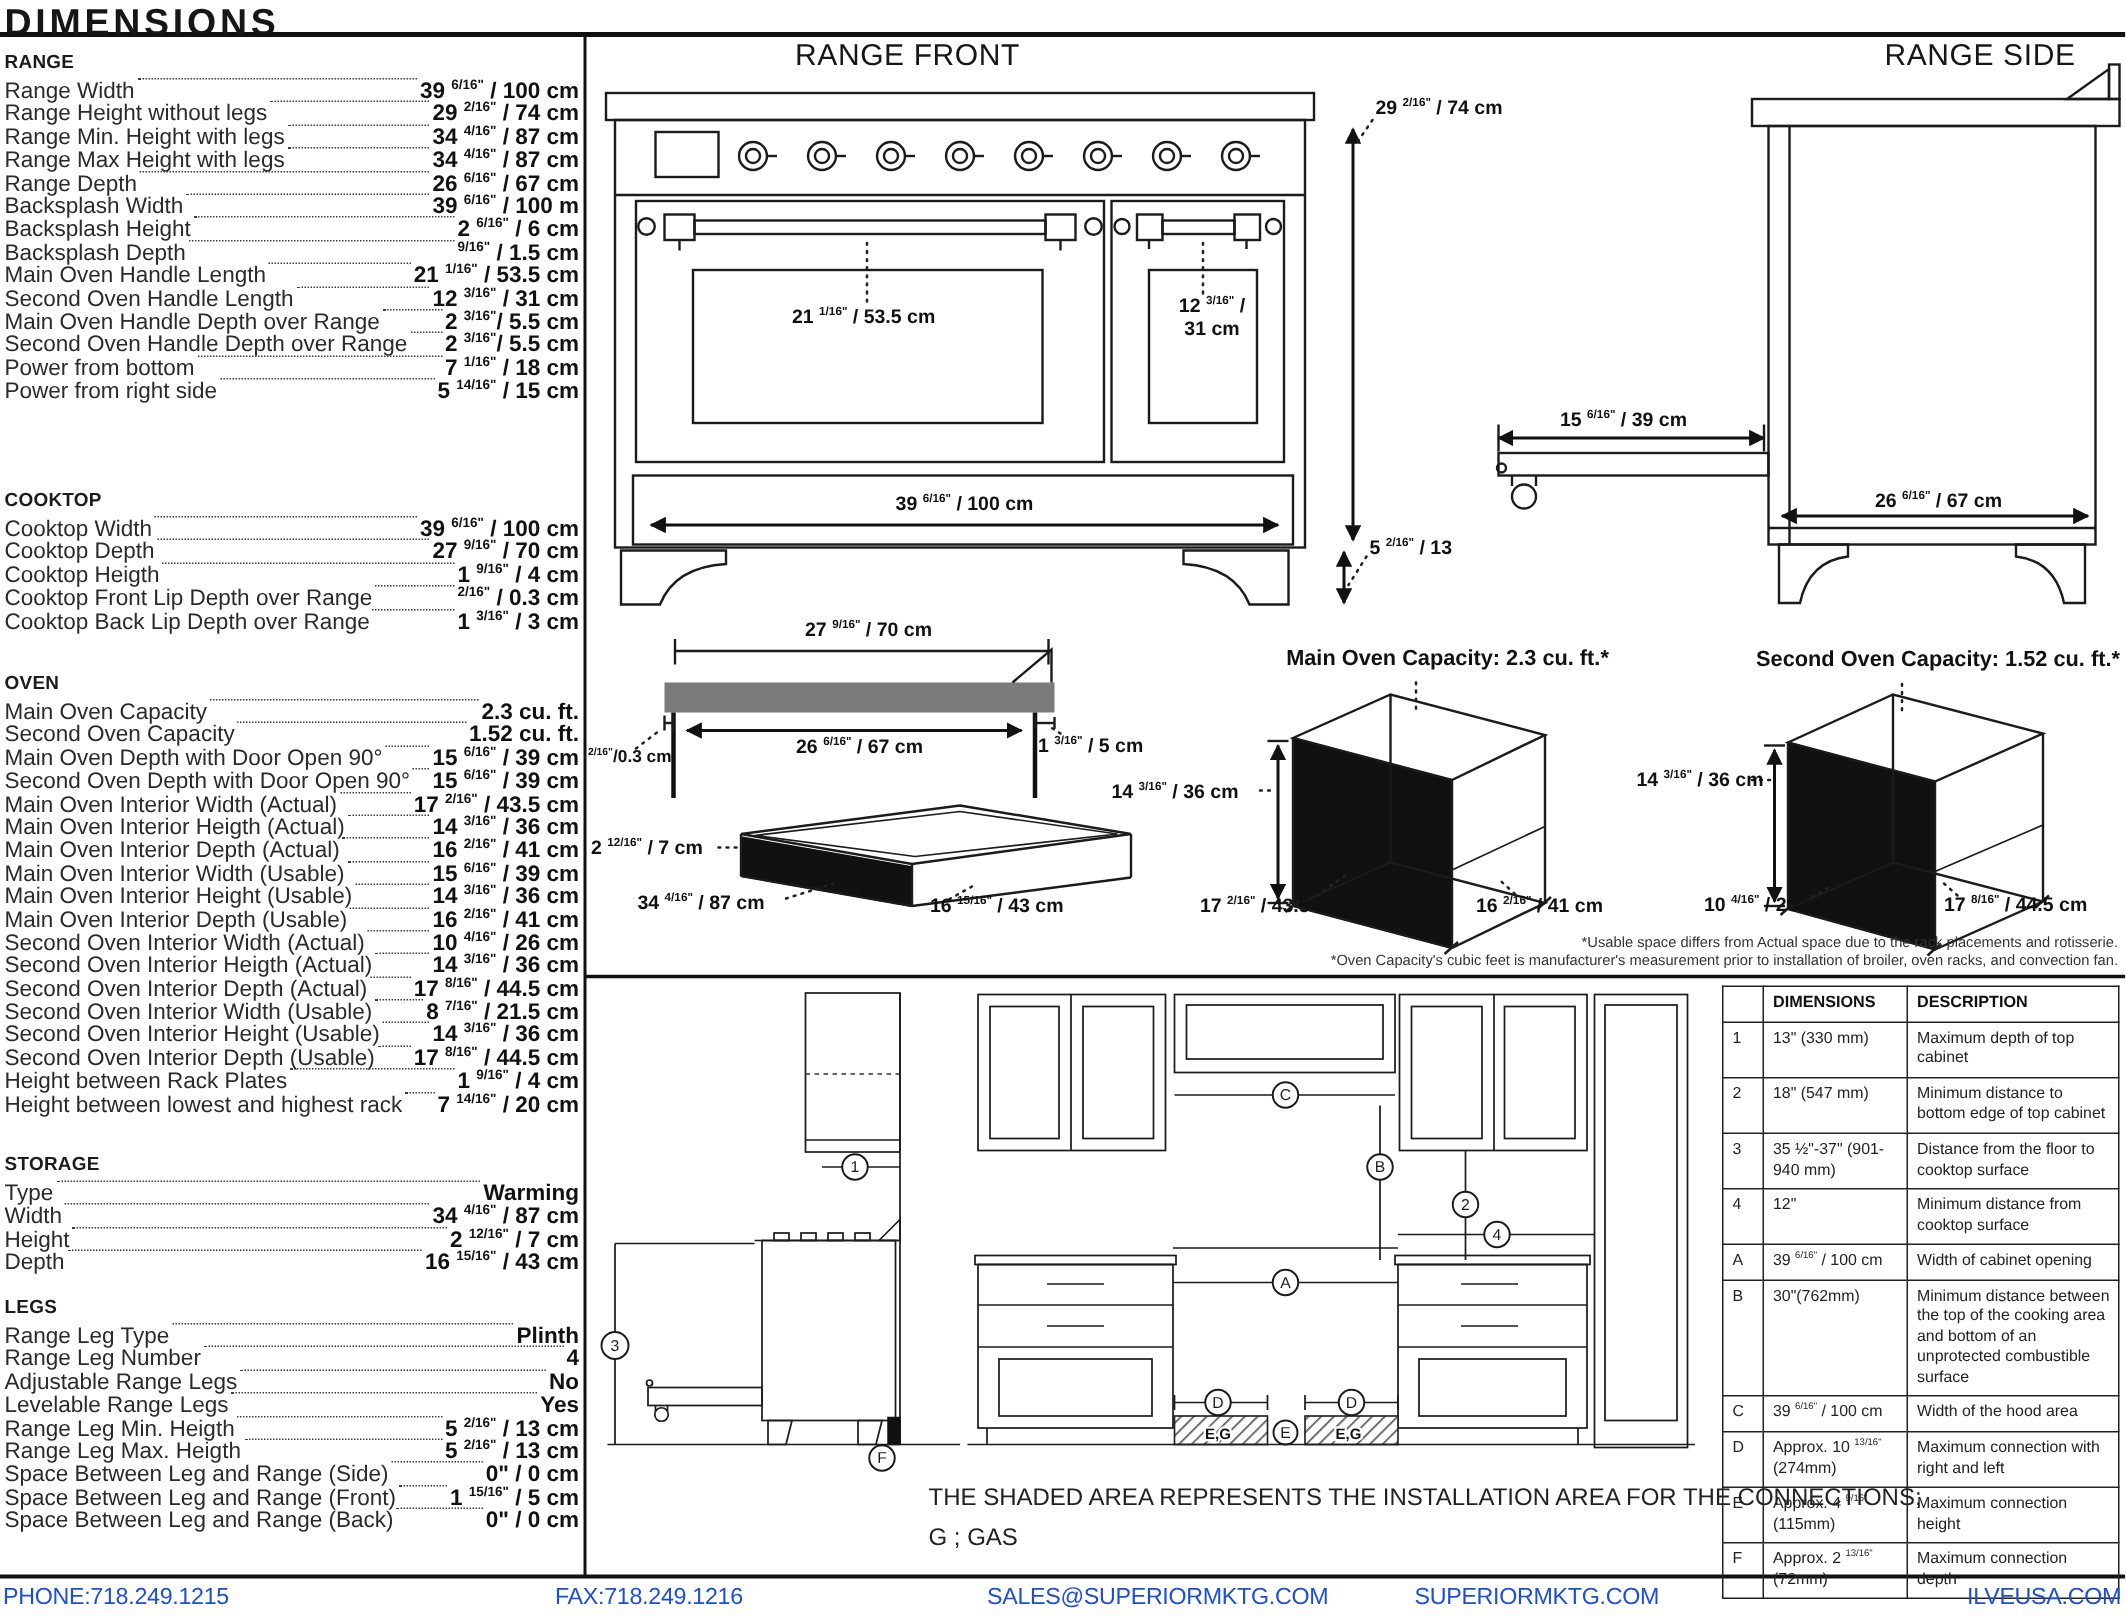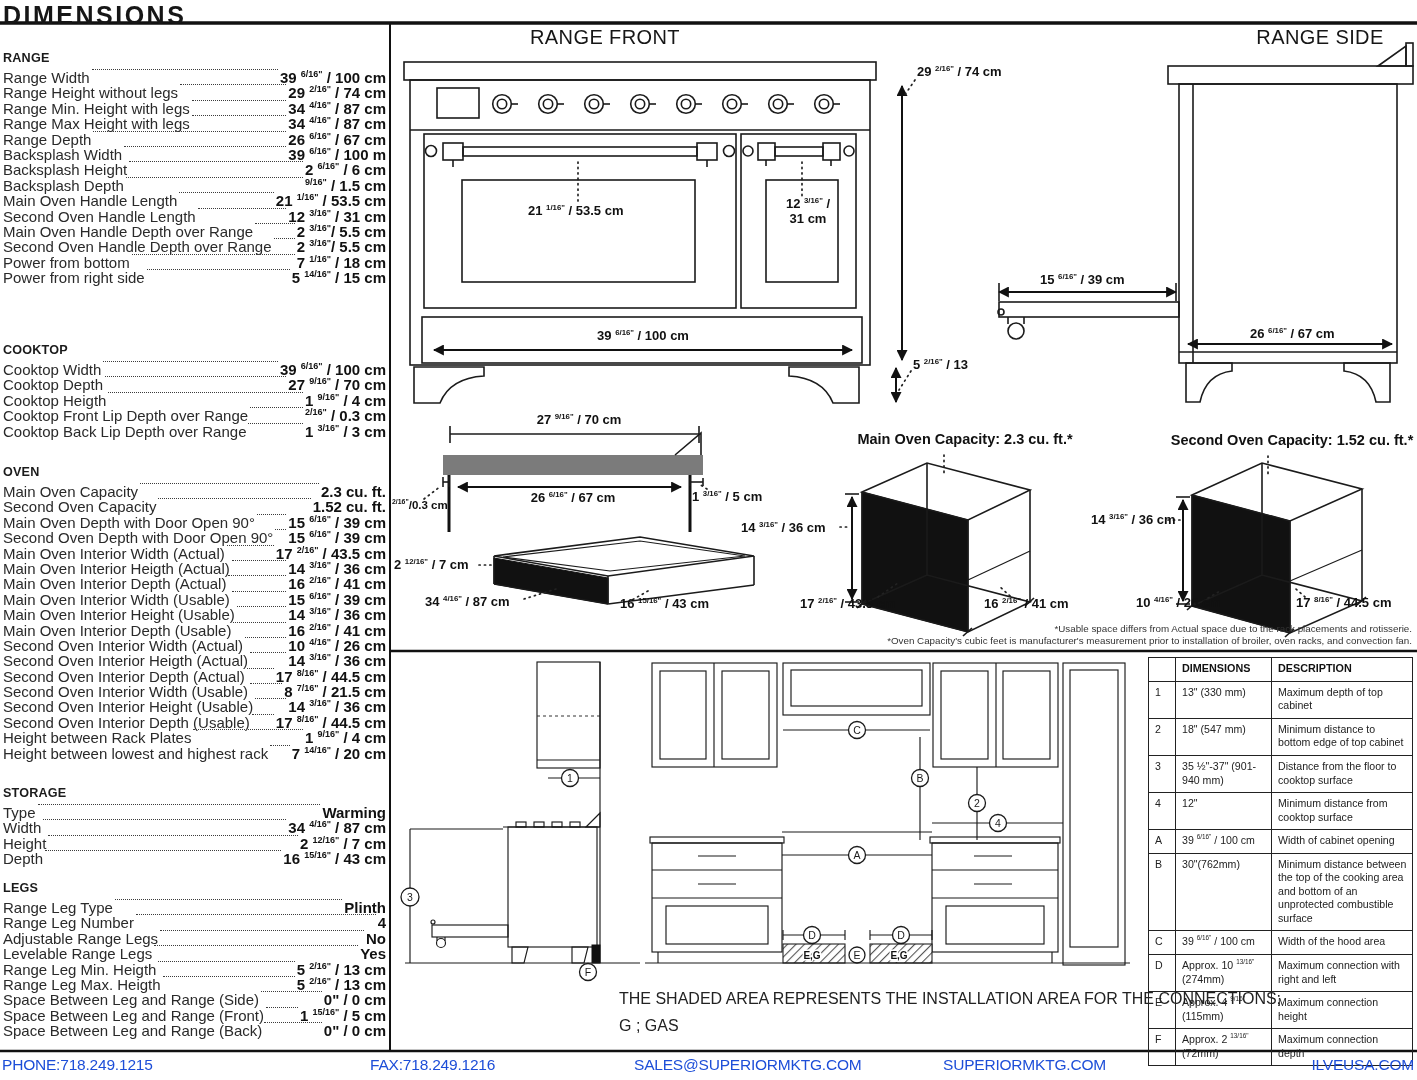--- a/index.html
+++ b/index.html
@@ -15,21 +15,21 @@
   .arrow{stroke:#111;stroke-width:2;fill:none;}
   .dotl{stroke:#222;stroke-width:1.7;fill:none;stroke-dasharray:1.2 4.2;stroke-linecap:round;}
   .dsh{stroke:#333;stroke-width:1;fill:none;stroke-dasharray:3 3;}
   .blk{fill:#111;stroke:#111;}
   .mkc{fill:#fff;stroke:#1b1b1b;stroke-width:1.3;}
   .mkt{font-size:10.5px;fill:#1b1b1b;text-anchor:middle;font-weight:400;}
   .eg{font-size:10px;font-weight:bold;fill:#111;text-anchor:middle;
       paint-order:stroke;stroke:#fff;stroke-width:3px;}
   .title{position:absolute;left:3px;top:1px;font-size:25px;font-weight:800;
          letter-spacing:2.5px;color:#161616;}
-  .spec{position:absolute;left:3px;width:383px;margin-top:17px;}
+  .spec{position:absolute;left:3px;width:383px;}
   .spec .h{font-size:12.6px;font-weight:bold;margin-bottom:4px;letter-spacing:.2px;}
   .srow{display:flex;align-items:flex-start;height:15.4px;font-size:15px;color:#2a2a2a;}
   .srow .lab{white-space:nowrap;}
   .srow .dots{flex:1;border-bottom:1.6px dotted #3c3c3c;margin:0 2px 3px 2px;min-width:6px;}
   .srow .val{white-space:nowrap;font-weight:bold;color:#111;}
   .dim{position:absolute;font-size:13px;font-weight:bold;white-space:nowrap;color:#111;}
   .dim.small{font-size:11.5px;}
   .dtitle{position:absolute;font-size:20px;font-weight:normal;text-align:center;
           letter-spacing:.4px;color:#161616;}
   .ctitle{position:absolute;font-size:14.5px;font-weight:bold;text-align:center;color:#111;}
@@ -785,17 +785,17 @@
           <td class="c-id">F</td>
           <td class="c-dim">Approx. 2 <sup>13/16"</sup> (72mm)</td>
           <td>Maximum connection depth</td>
         </tr>
 
     </tbody>
   </table>
 
   <div class="footer-item" style="left:2px">PHONE:718.249.1215</div>
   <div class="footer-item" style="left:370px">FAX:718.249.1216</div>
-  <div class="footer-item" style="left:634px">SALES@SUPERIORMKTG.COM</div>
+  <div class="footer-item" style="left:658px">SALES@SUPERIORMKTG.COM</div>
   <div class="footer-item" style="left:943px">SUPERIORMKTG.COM</div>
   <div class="footer-item" style="right:3px">ILVEUSA.COM</div>
 
 </div>
 
 </body></html>

